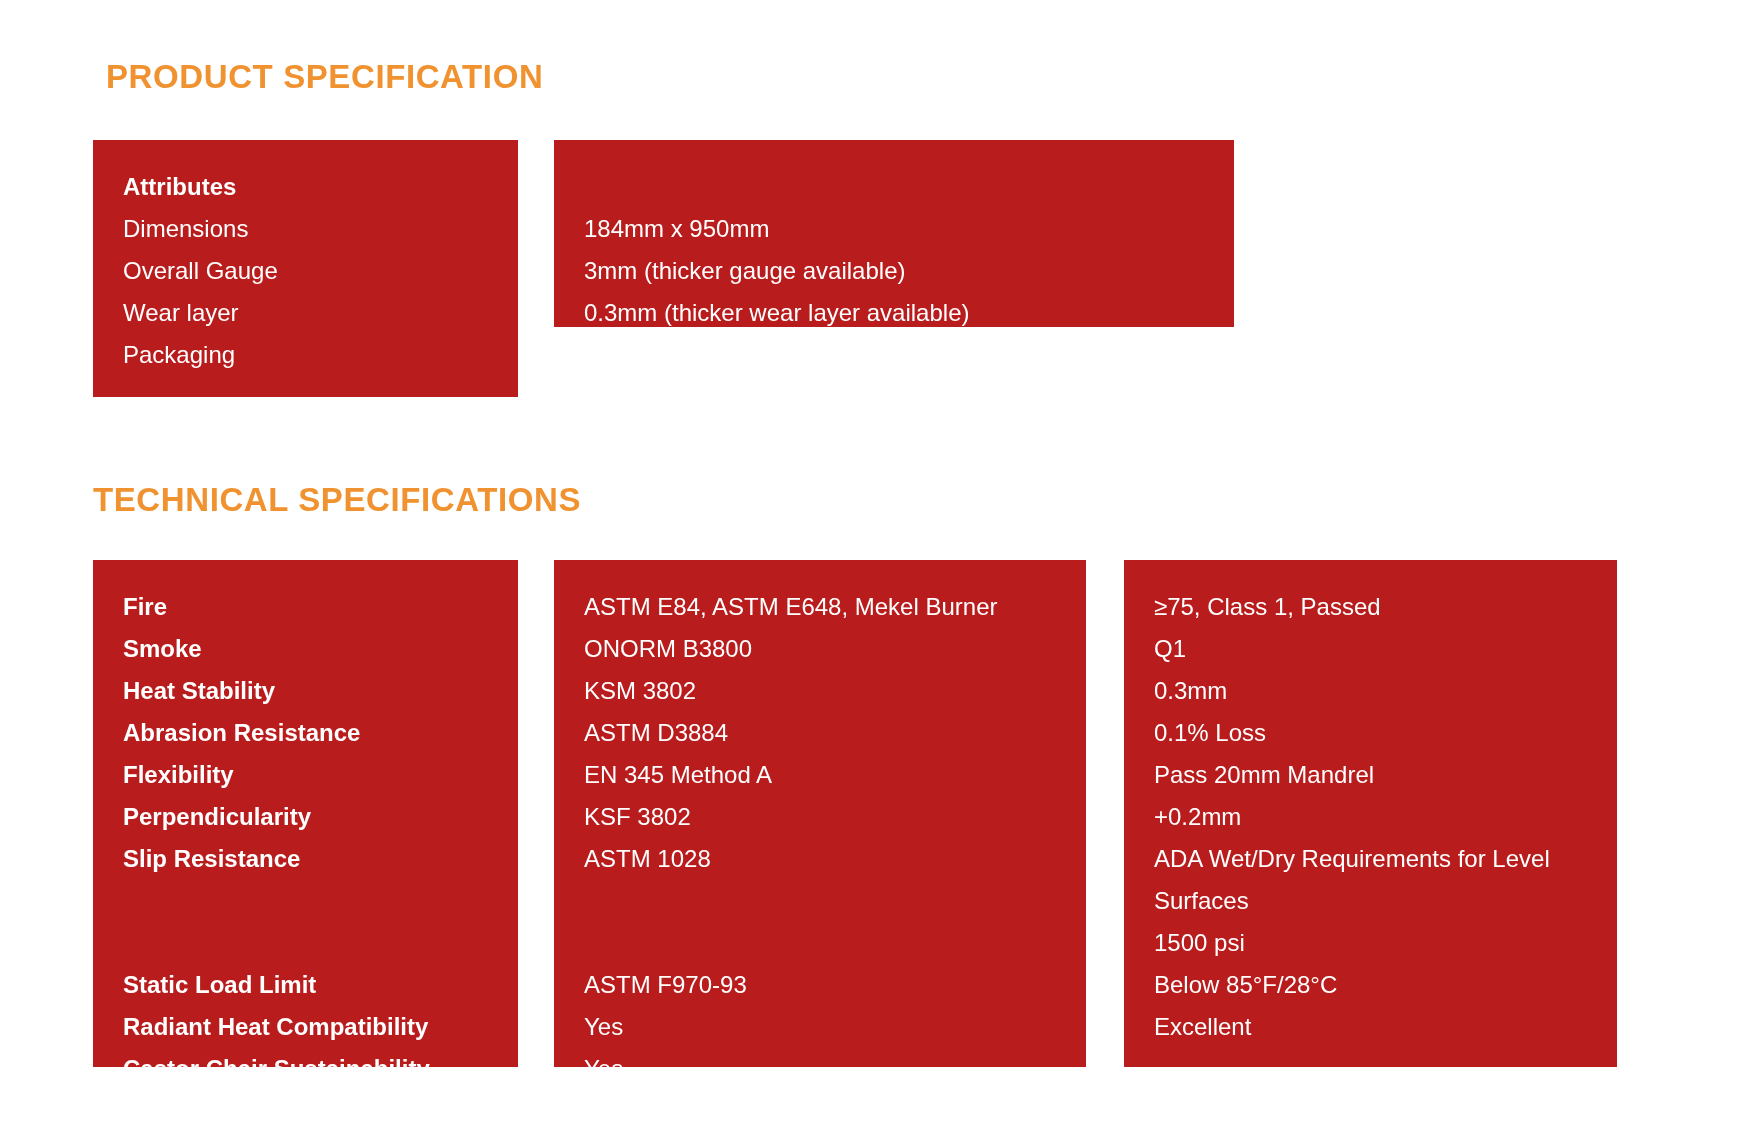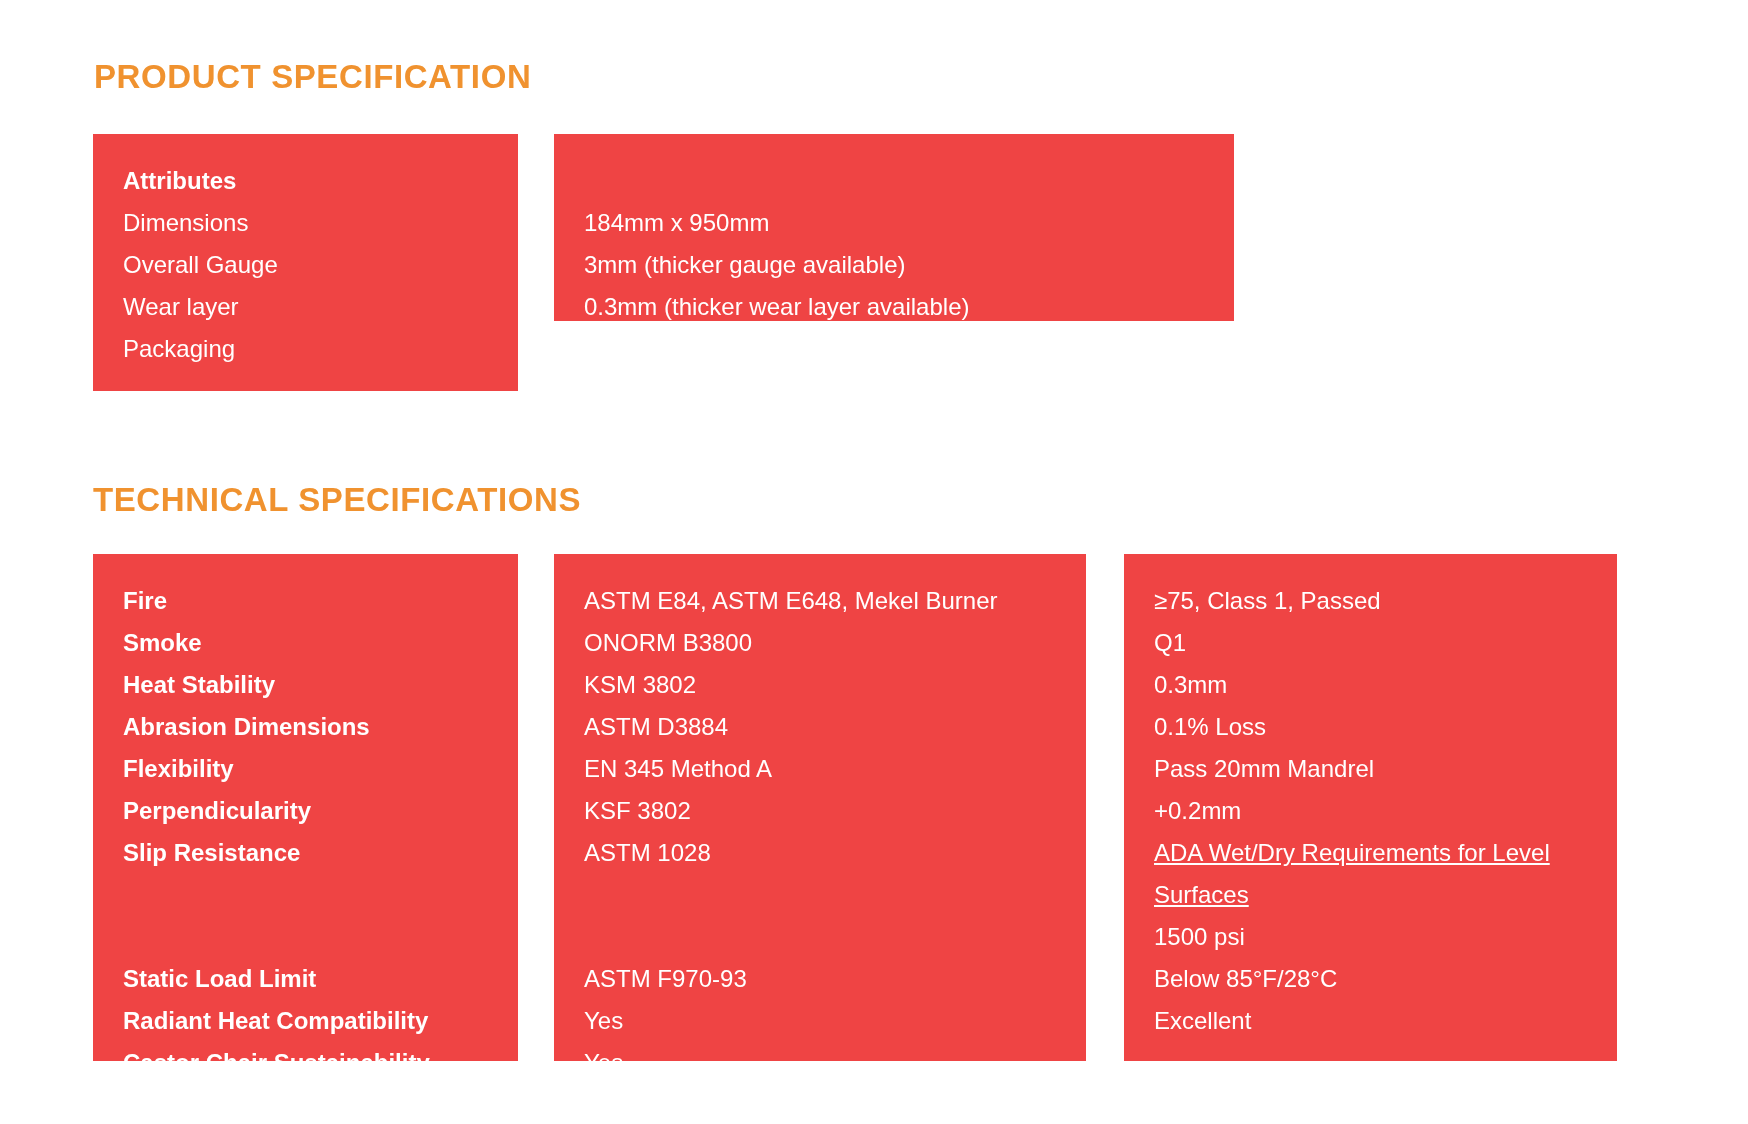--- a/index.html
+++ b/index.html
@@ -22,27 +22,28 @@
   }
 
   .section-title {
     position: absolute;
     color: #f0922f;
     font-weight: bold;
     font-size: 33px;
     letter-spacing: 0.6px;
     white-space: nowrap;
   }
-  #product-spec-title { left: 94px; top: 58px; }
+  #product-spec-title { left: 106px; top: 58px; }
   #technical-spec-title { left: 93px; top: 481px; }
 
   .panel {
     position: absolute;
-    background: #ef4444;
+    background: #b91c1c;
     box-sizing: border-box;
+    margin-top: 6px;
   }
 
   
   #attributes-panel {
     left: 93px;
     top: 134px;
     width: 425px;
     height: 257px;
     padding: 26px 0 0 30px;
   }
@@ -77,21 +78,21 @@
     padding: 26px 0 0 30px;
   }
 
   .row {
     color: #ffffff;
     font-size: 24px;
     line-height: 42px;
     white-space: nowrap;
   }
   .row.bold { font-weight: bold; }
-  .row.wrap { white-space: normal; text-decoration: underline; }
+  .row.wrap { white-space: normal; }
   .spacer { height: 42px; }
 </style>
 </head>
 <body>
 
 <div class="page">
 
   <div class="section-title" id="product-spec-title">PRODUCT SPECIFICATION</div>
 
   <div class="panel" id="attributes-panel">
@@ -108,21 +109,21 @@
     <div class="row">0.3mm (thicker wear layer available)</div>
     <div class="row">19pcs / 35.50sf</div>
   </div>
 
   <div class="section-title" id="technical-spec-title">TECHNICAL SPECIFICATIONS</div>
 
   <div class="panel" id="tech-labels-panel">
     <div class="row bold">Fire</div>
     <div class="row bold">Smoke</div>
     <div class="row bold">Heat Stability</div>
-    <div class="row bold">Abrasion Dimensions</div>
+    <div class="row bold">Abrasion Resistance</div>
     <div class="row bold">Flexibility</div>
     <div class="row bold">Perpendicularity</div>
     <div class="row bold">Slip Resistance</div>
     <div class="spacer"></div>
     <div class="spacer"></div>
     <div class="row bold">Static Load Limit</div>
     <div class="row bold">Radiant Heat Compatibility</div>
     <div class="row bold">Castor Chair Sustainability</div>
   </div>
 

